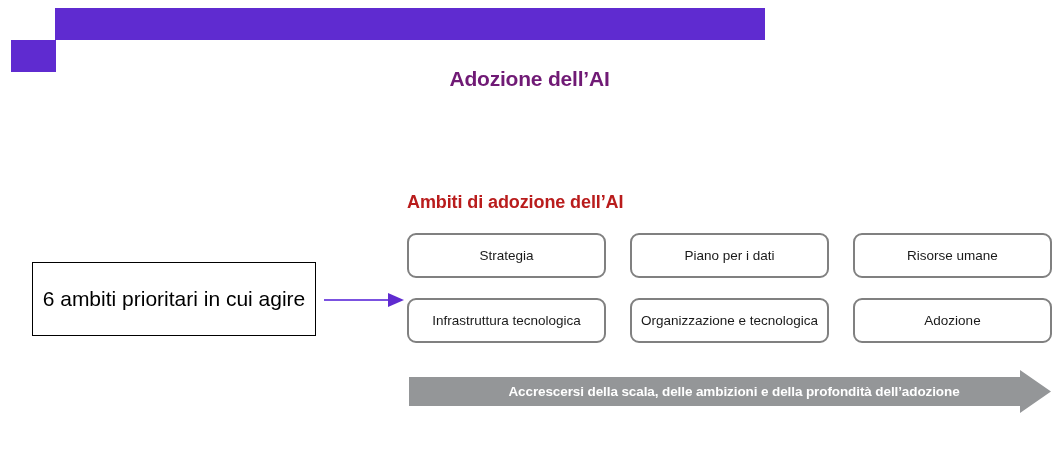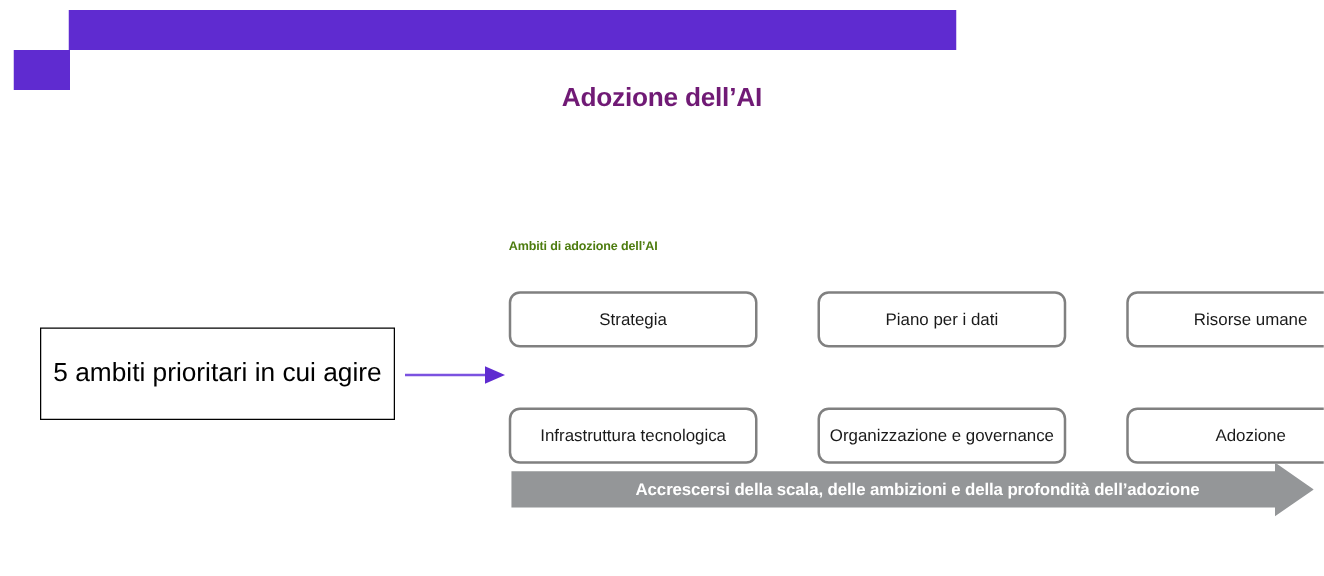--- a/index.html
+++ b/index.html
@@ -77,38 +77,37 @@
     top: 288px;
     width: 84px;
     height: 24px;
   }
 
   
   .section-label {
     position: absolute;
     left: 407px;
     top: 192px;
-    font-size: 10px;
+    font-size: 18px;
     font-weight: bold;
     letter-spacing: -0.1px;
-    color: #4d7c0f;
+    color: #b91c1c;
     white-space: nowrap;
   }
 
   
   .grid {
     position: absolute;
     left: 407px;
     top: 233px;
     width: 644px;
     display: grid;
     grid-template-columns: repeat(3, 199px);
     grid-column-gap: 24px;
     grid-row-gap: 20px;
-    gap: 48px;
   }
   .domain-box {
     height: 45px;
     border: 2px solid #808080;
     border-radius: 9px;
     background: #ffffff;
     display: flex;
     align-items: center;
     justify-content: center;
     box-sizing: border-box;
@@ -152,21 +151,21 @@
 </style>
 </head>
 <body>
 
 <div class="deco-bar"></div>
 <div class="deco-square"></div>
 
 <div class="slide-title">Adozione dell’AI</div>
 
 <div class="callout">
-  <div class="callout-text">5 ambiti prioritari in cui agire</div>
+  <div class="callout-text">6 ambiti prioritari in cui agire</div>
 </div>
 
 <div class="connector">
   <svg width="84" height="24" viewBox="0 0 84 24">
     <line x1="2" y1="12" x2="68" y2="12" stroke="#7b52e0" stroke-width="2"></line>
     <polygon points="66,5 82,12 66,19" fill="#5f2bd0"></polygon>
   </svg>
 </div>
 
 <div class="section-label">Ambiti di adozione dell’AI</div>
@@ -178,21 +177,21 @@
   <div class="domain-box">
     <span class="domain-box-label">Piano per i dati</span>
   </div>
   <div class="domain-box">
     <span class="domain-box-label">Risorse umane</span>
   </div>
   <div class="domain-box">
     <span class="domain-box-label">Infrastruttura tecnologica</span>
   </div>
   <div class="domain-box">
-    <span class="domain-box-label">Organizzazione e governance</span>
+    <span class="domain-box-label">Organizzazione e tecnologica</span>
   </div>
   <div class="domain-box">
     <span class="domain-box-label">Adozione</span>
   </div>
 </div>
 
 <div class="progress-arrow">
   <svg width="642" height="45" viewBox="0 0 642 45">
     <polygon points="0,8 611,8 611,1 642,22.5 611,44 611,37 0,37" fill="#949698"></polygon>
   </svg>

